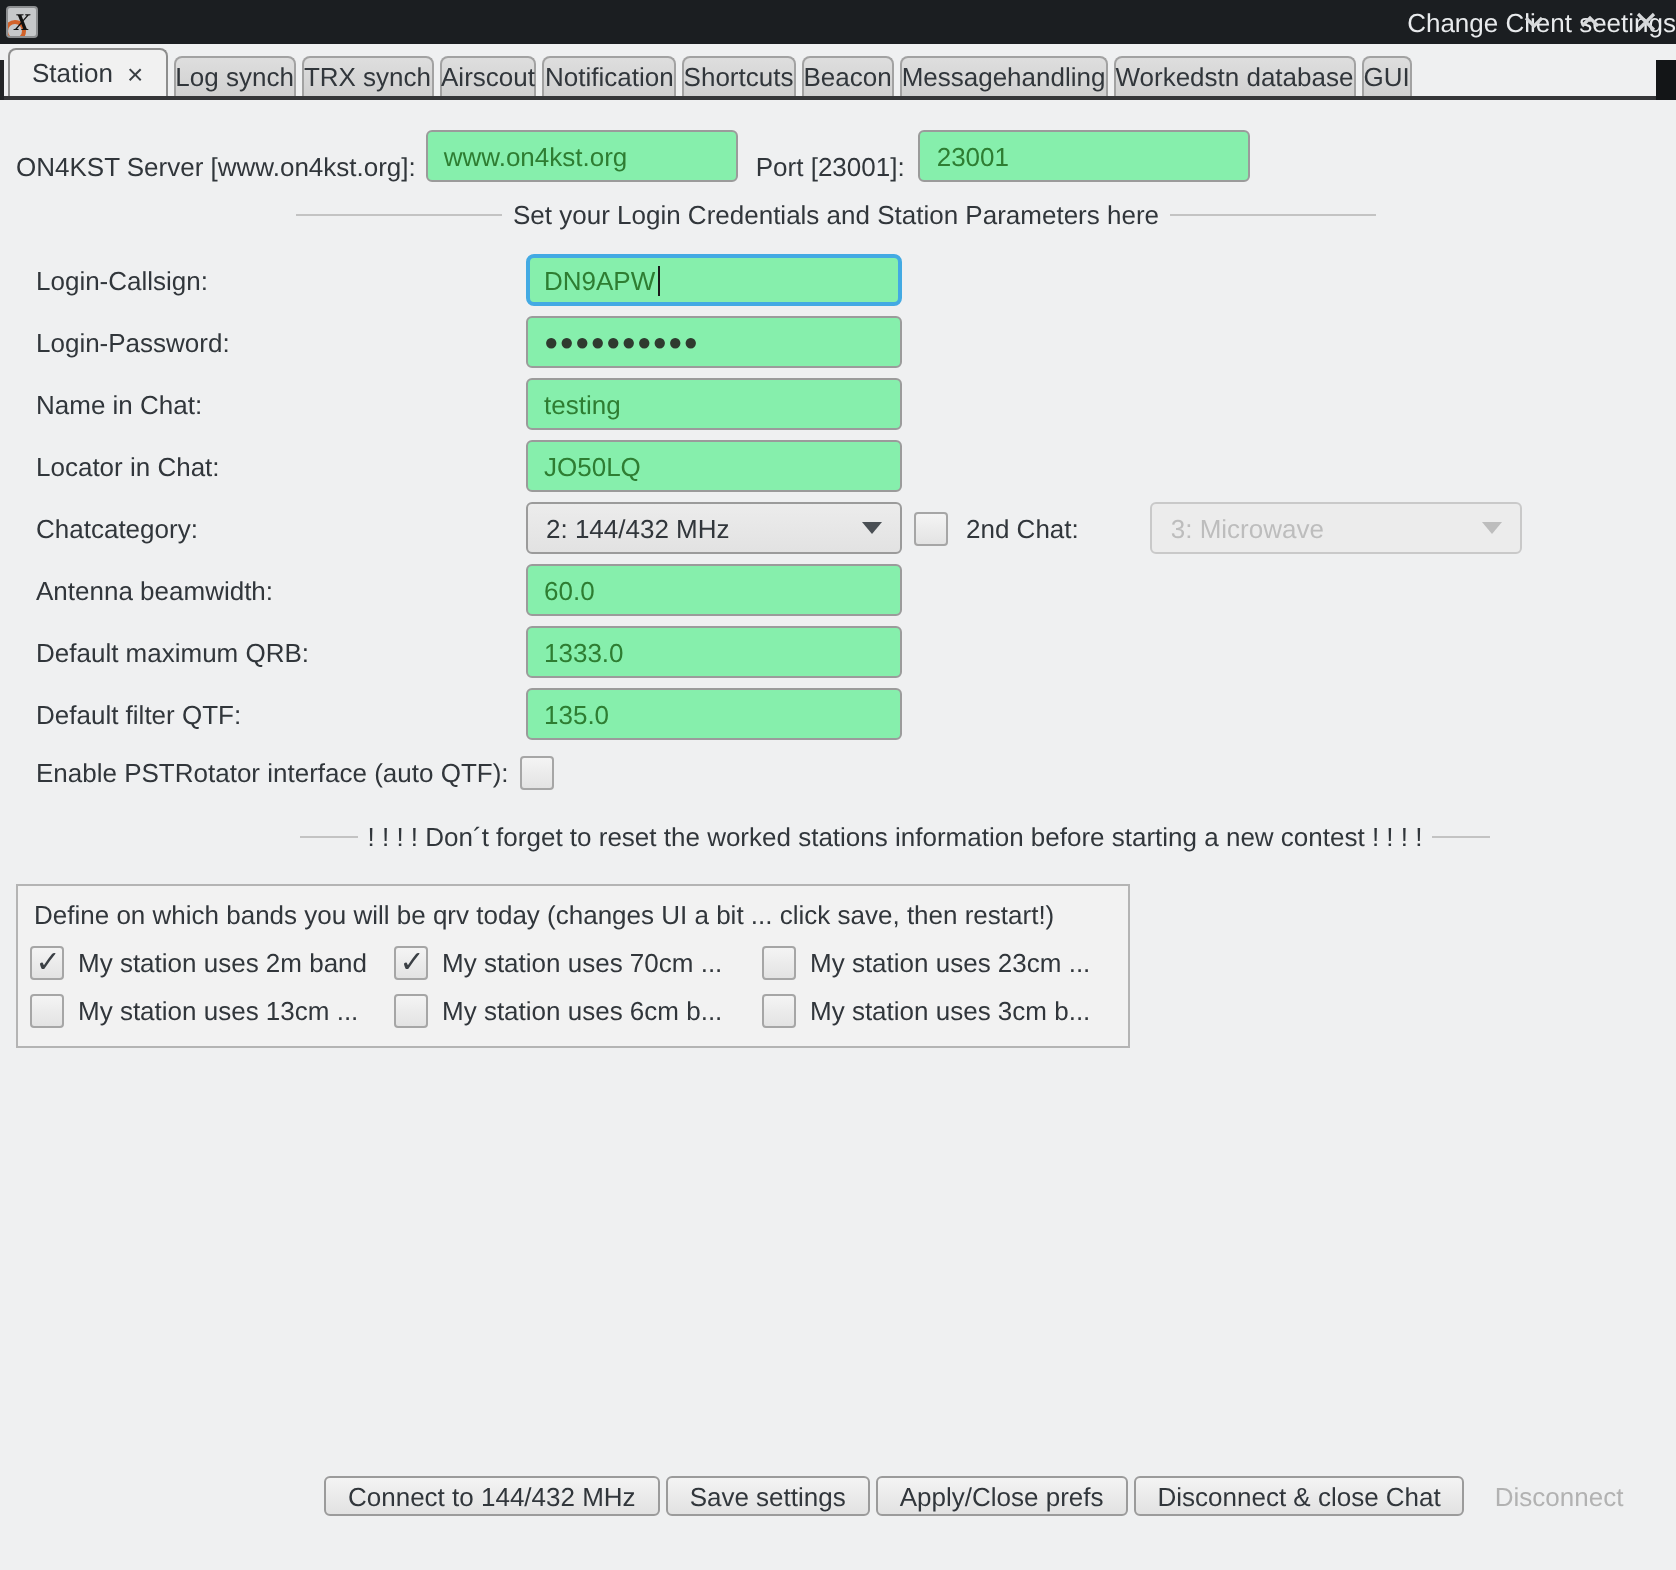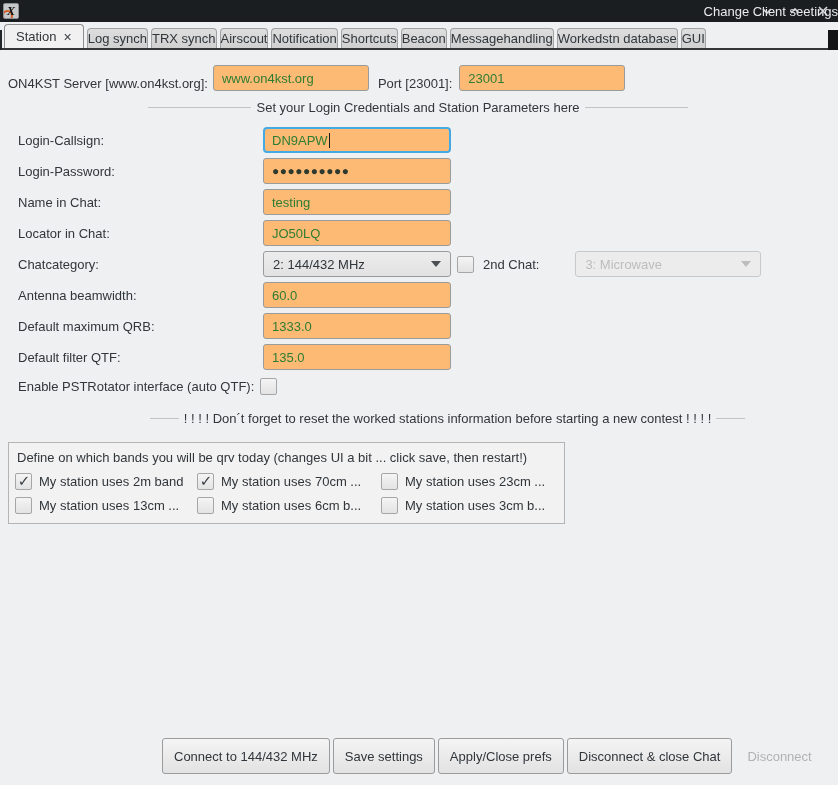--- a/index.html
+++ b/index.html
@@ -54,21 +54,21 @@
     padding:0 11px; gap:7px; font-size:13px;
   }
   .tab .tab-close { color:#3a3f44; font-size:14px; line-height:1; }
   .tab-edge-left { position:absolute; left:0; top:8px; bottom:-2px; width:2px; background:#232527; }
   .tab-edge-right { position:absolute; right:0; top:8px; bottom:-2px; width:10px; background:#131517; }
   
   .content { padding-top:15px; }
   .server-row { display:flex; align-items:flex-end; padding-left:8px; height:26px; }
   .server-row .lbl { margin-right:5px; }
   .textbox {
-    border:1px solid #9b9b9b; border-radius:3px; background:#fdba74;
+    border:1px solid #9b9b9b; border-radius:3px; background:#86efac;
     height:26px; display:flex; align-items:center; padding:0 8px;
     color:#2e7d32; overflow:hidden; white-space:nowrap;
   }
   .server-input { width:156px; }
   .port-label { margin-left:9px; margin-right:7px; }
   .port-input { width:166px; }
   .sep { display:flex; align-items:center; margin-top:9px; color:#31363b; }
   .sep .line { flex:1; height:1px; background:#c3c3c3; }
   .sep .sep-text { padding:0 5px; white-space:nowrap; }
   .sep1 { margin-left:148px; margin-right:150px; }
@@ -114,21 +114,21 @@
   .groupbox {
     margin:16px 0 0 8px; width:557px; border:1px solid #b4b4b4;
     padding:6px 8px 9px 6px; background:#f2f2f2;
   }
   .groupbox-title { margin:1px 0 8px 2px; }
   .band-grid { display:grid; grid-template-columns:182px 184px 1fr; row-gap:7px; }
   .band-item { display:flex; align-items:center; gap:7px; white-space:nowrap; }
   
   .footer { position:absolute; left:162px; top:738px; display:flex; gap:3px; }
   .btn {
-    height:36px; padding:0 11px; border:1px solid #9b9b9b; border-radius:3px;
+    height:20px; padding:0 11px; border:1px solid #9b9b9b; border-radius:3px;
     background:linear-gradient(#f4f4f4,#e2e2e2); color:#31363b;
     display:flex; align-items:center; white-space:nowrap; cursor:pointer;
     font-size:13px; font-family:inherit;
   }
   .btn.disabled { background:transparent; border-color:transparent; color:#b2b2b2; cursor:default; }
 </style>
 </head>
 <body>
 
 <div class="titlebar">

